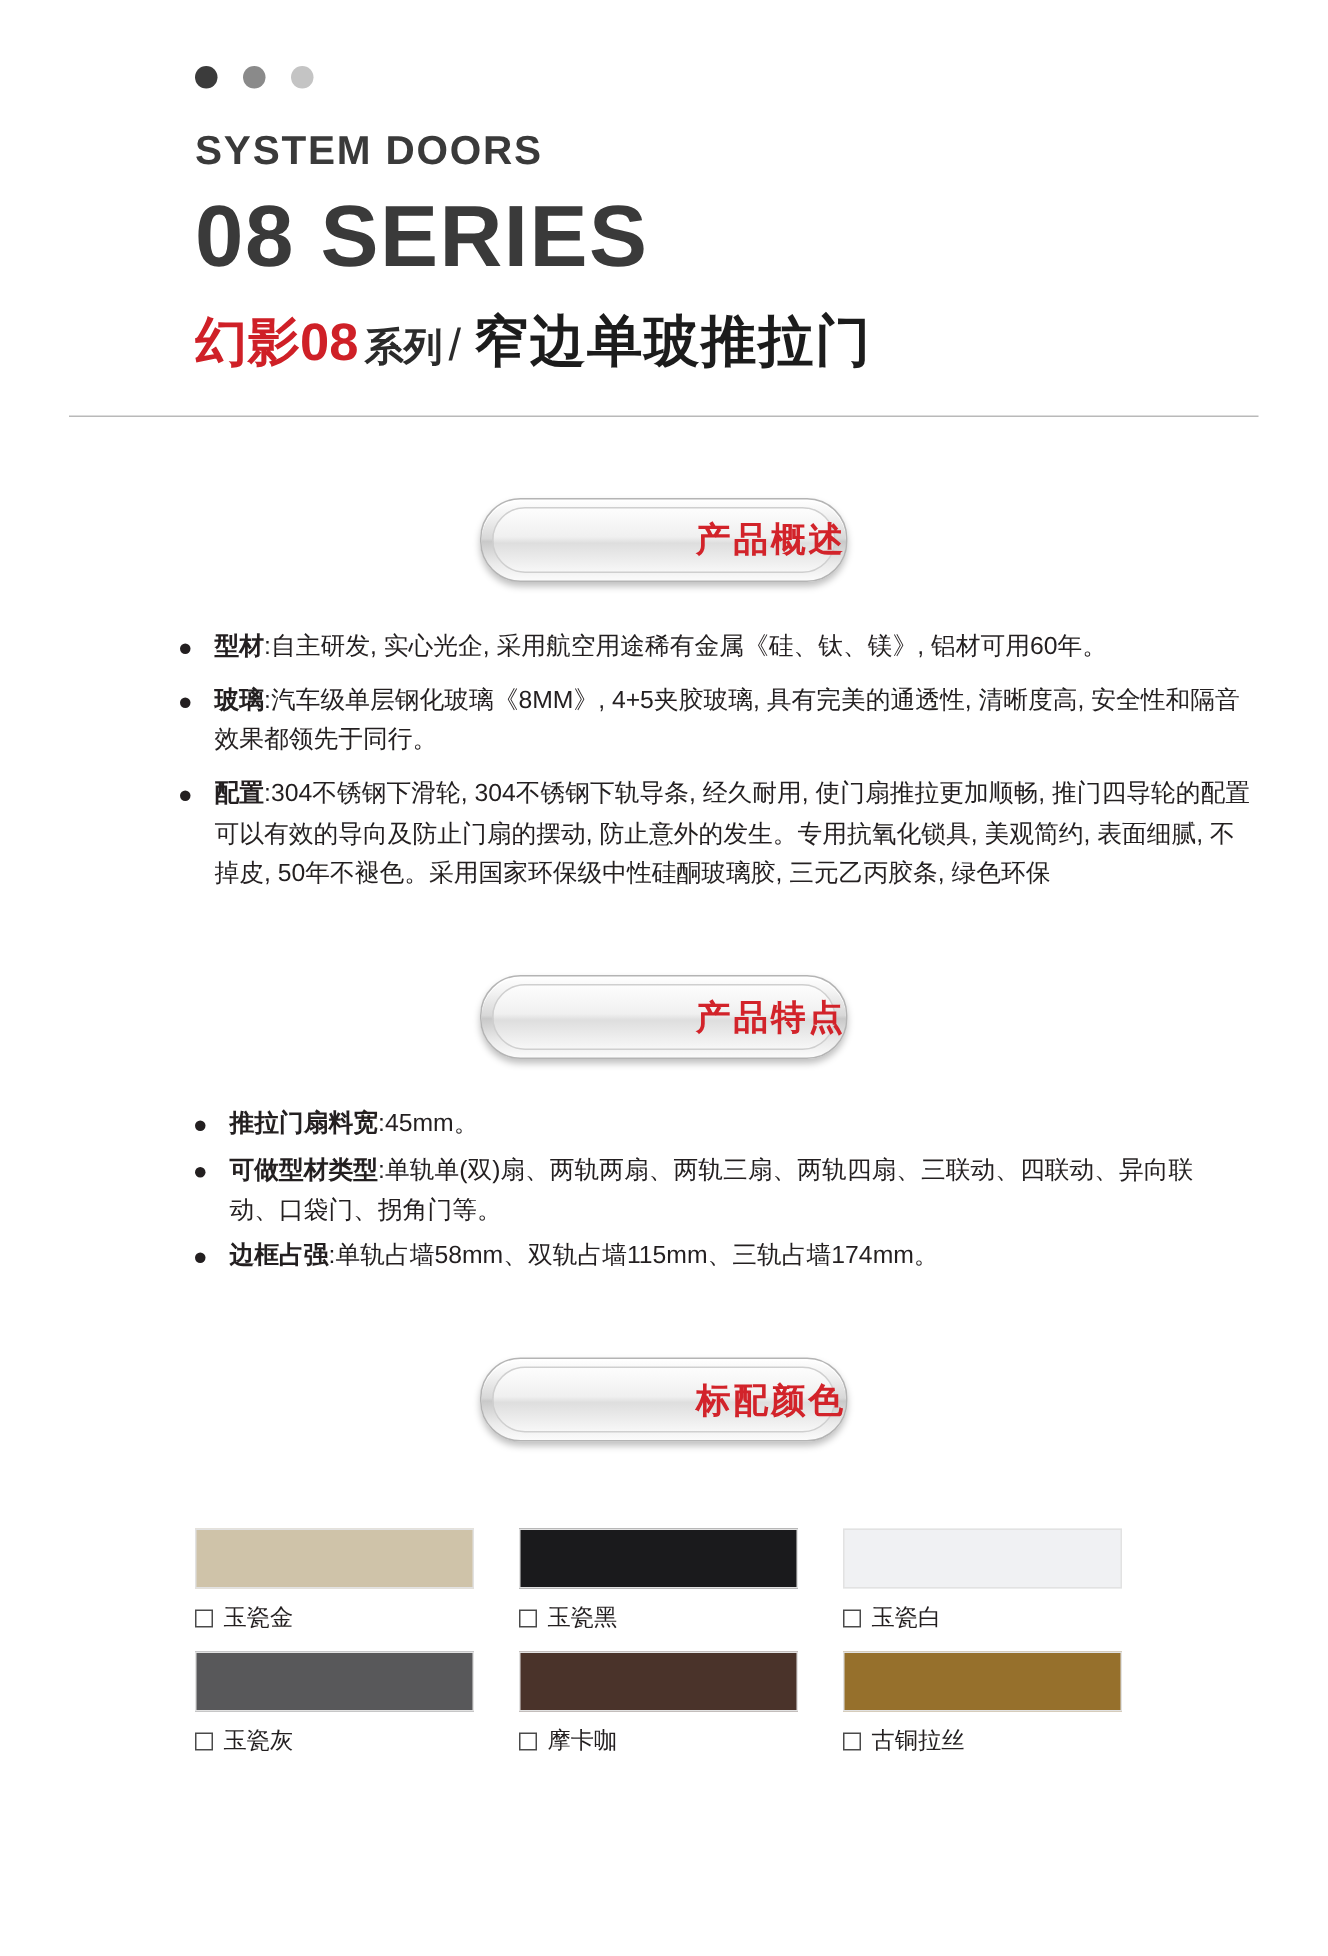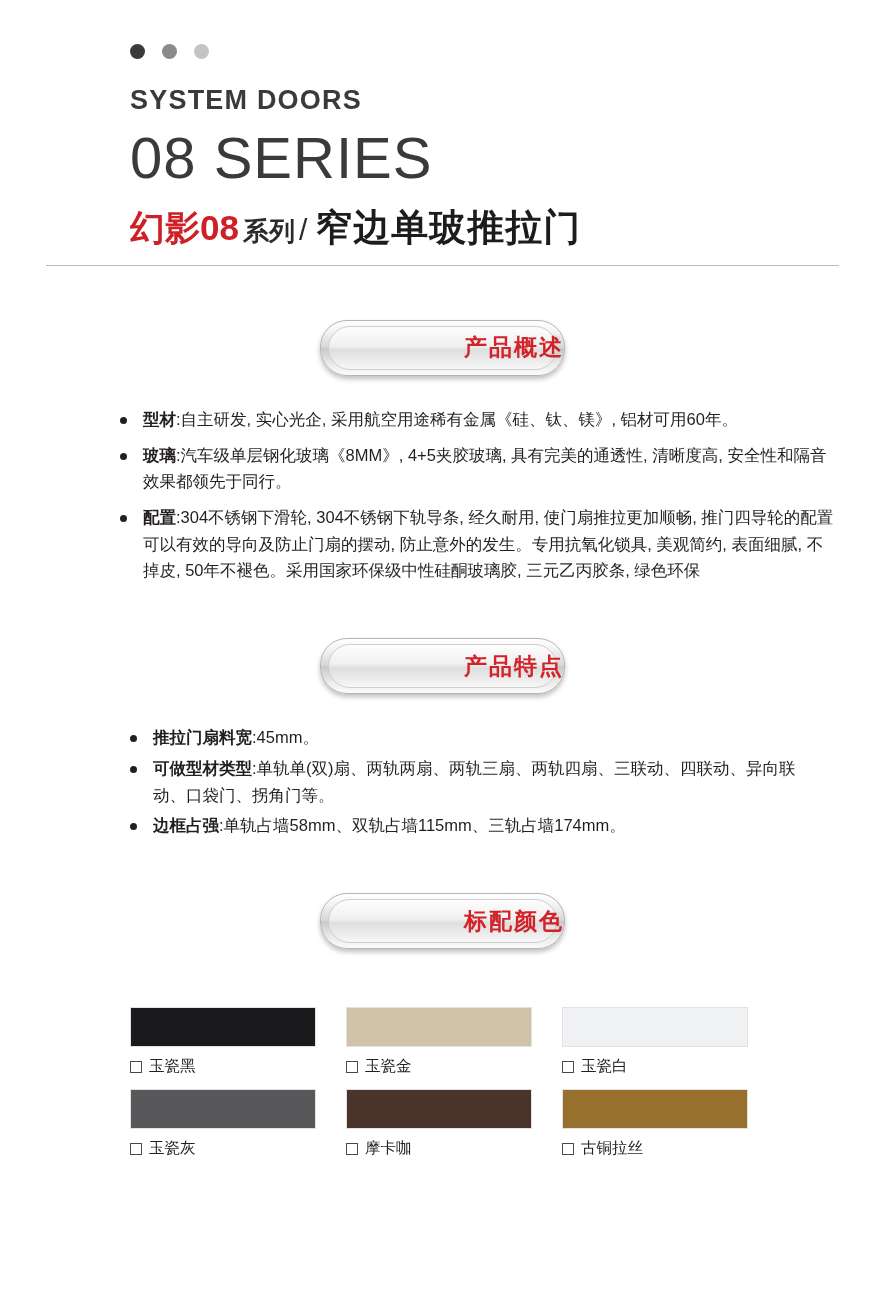--- a/index.html
+++ b/index.html
@@ -44,32 +44,32 @@
 
   .eyebrow {
     font-size: 27px;
     letter-spacing: 1.2px;
     font-weight: 600;
     color: #3a3a3a;
     margin-bottom: 12px;
   }
   .bigtitle {
     font-size: 58px;
-    font-weight: 400;
+    font-weight: 700;
     letter-spacing: 1px;
     color: #3a3a3a;
     line-height: 1.05;
     margin-bottom: 14px;
   }
   .cn-title {
     display: flex;
     align-items: baseline;
     font-size: 35px;
     font-weight: 800;
-    margin-bottom: 12px;
+    margin-bottom: 24px;
   }
   .cn-title .red {
     color: #cf2027;
     letter-spacing: 0px;
   }
   .cn-title .series {
     color: #2b2b2b;
     font-size: 26px;
     font-weight: 700;
     margin: 0 2px 0 4px;
@@ -259,34 +259,34 @@
   <div class="pill-wrap">
     <div class="pill">
       <div class="inner"></div>
       <div class="label">标配颜色</div>
     </div>
   </div>
 
   <div class="colors">
     <div class="color-row">
       <div class="swatch-cell">
+        <div class="swatch" style="background-color: rgb(207, 195, 169);"></div>
+        <div class="swatch-label">
+          <span class="checkbox"></span>
+          <span>玉瓷金</span>
+        </div>
+      </div>
+      <div class="swatch-cell">
         <div class="swatch" style="background-color: rgb(26, 26, 28);"></div>
         <div class="swatch-label">
           <span class="checkbox"></span>
           <span>玉瓷黑</span>
         </div>
       </div>
       <div class="swatch-cell">
-        <div class="swatch" style="background-color: rgb(207, 195, 169);"></div>
-        <div class="swatch-label">
-          <span class="checkbox"></span>
-          <span>玉瓷金</span>
-        </div>
-      </div>
-      <div class="swatch-cell">
         <div class="swatch" style="background-color: rgb(240, 241, 243);"></div>
         <div class="swatch-label">
           <span class="checkbox"></span>
           <span>玉瓷白</span>
         </div>
       </div>
     </div>
     <div class="color-row">
       <div class="swatch-cell">
         <div class="swatch" style="background-color: rgb(88, 88, 90);"></div>

